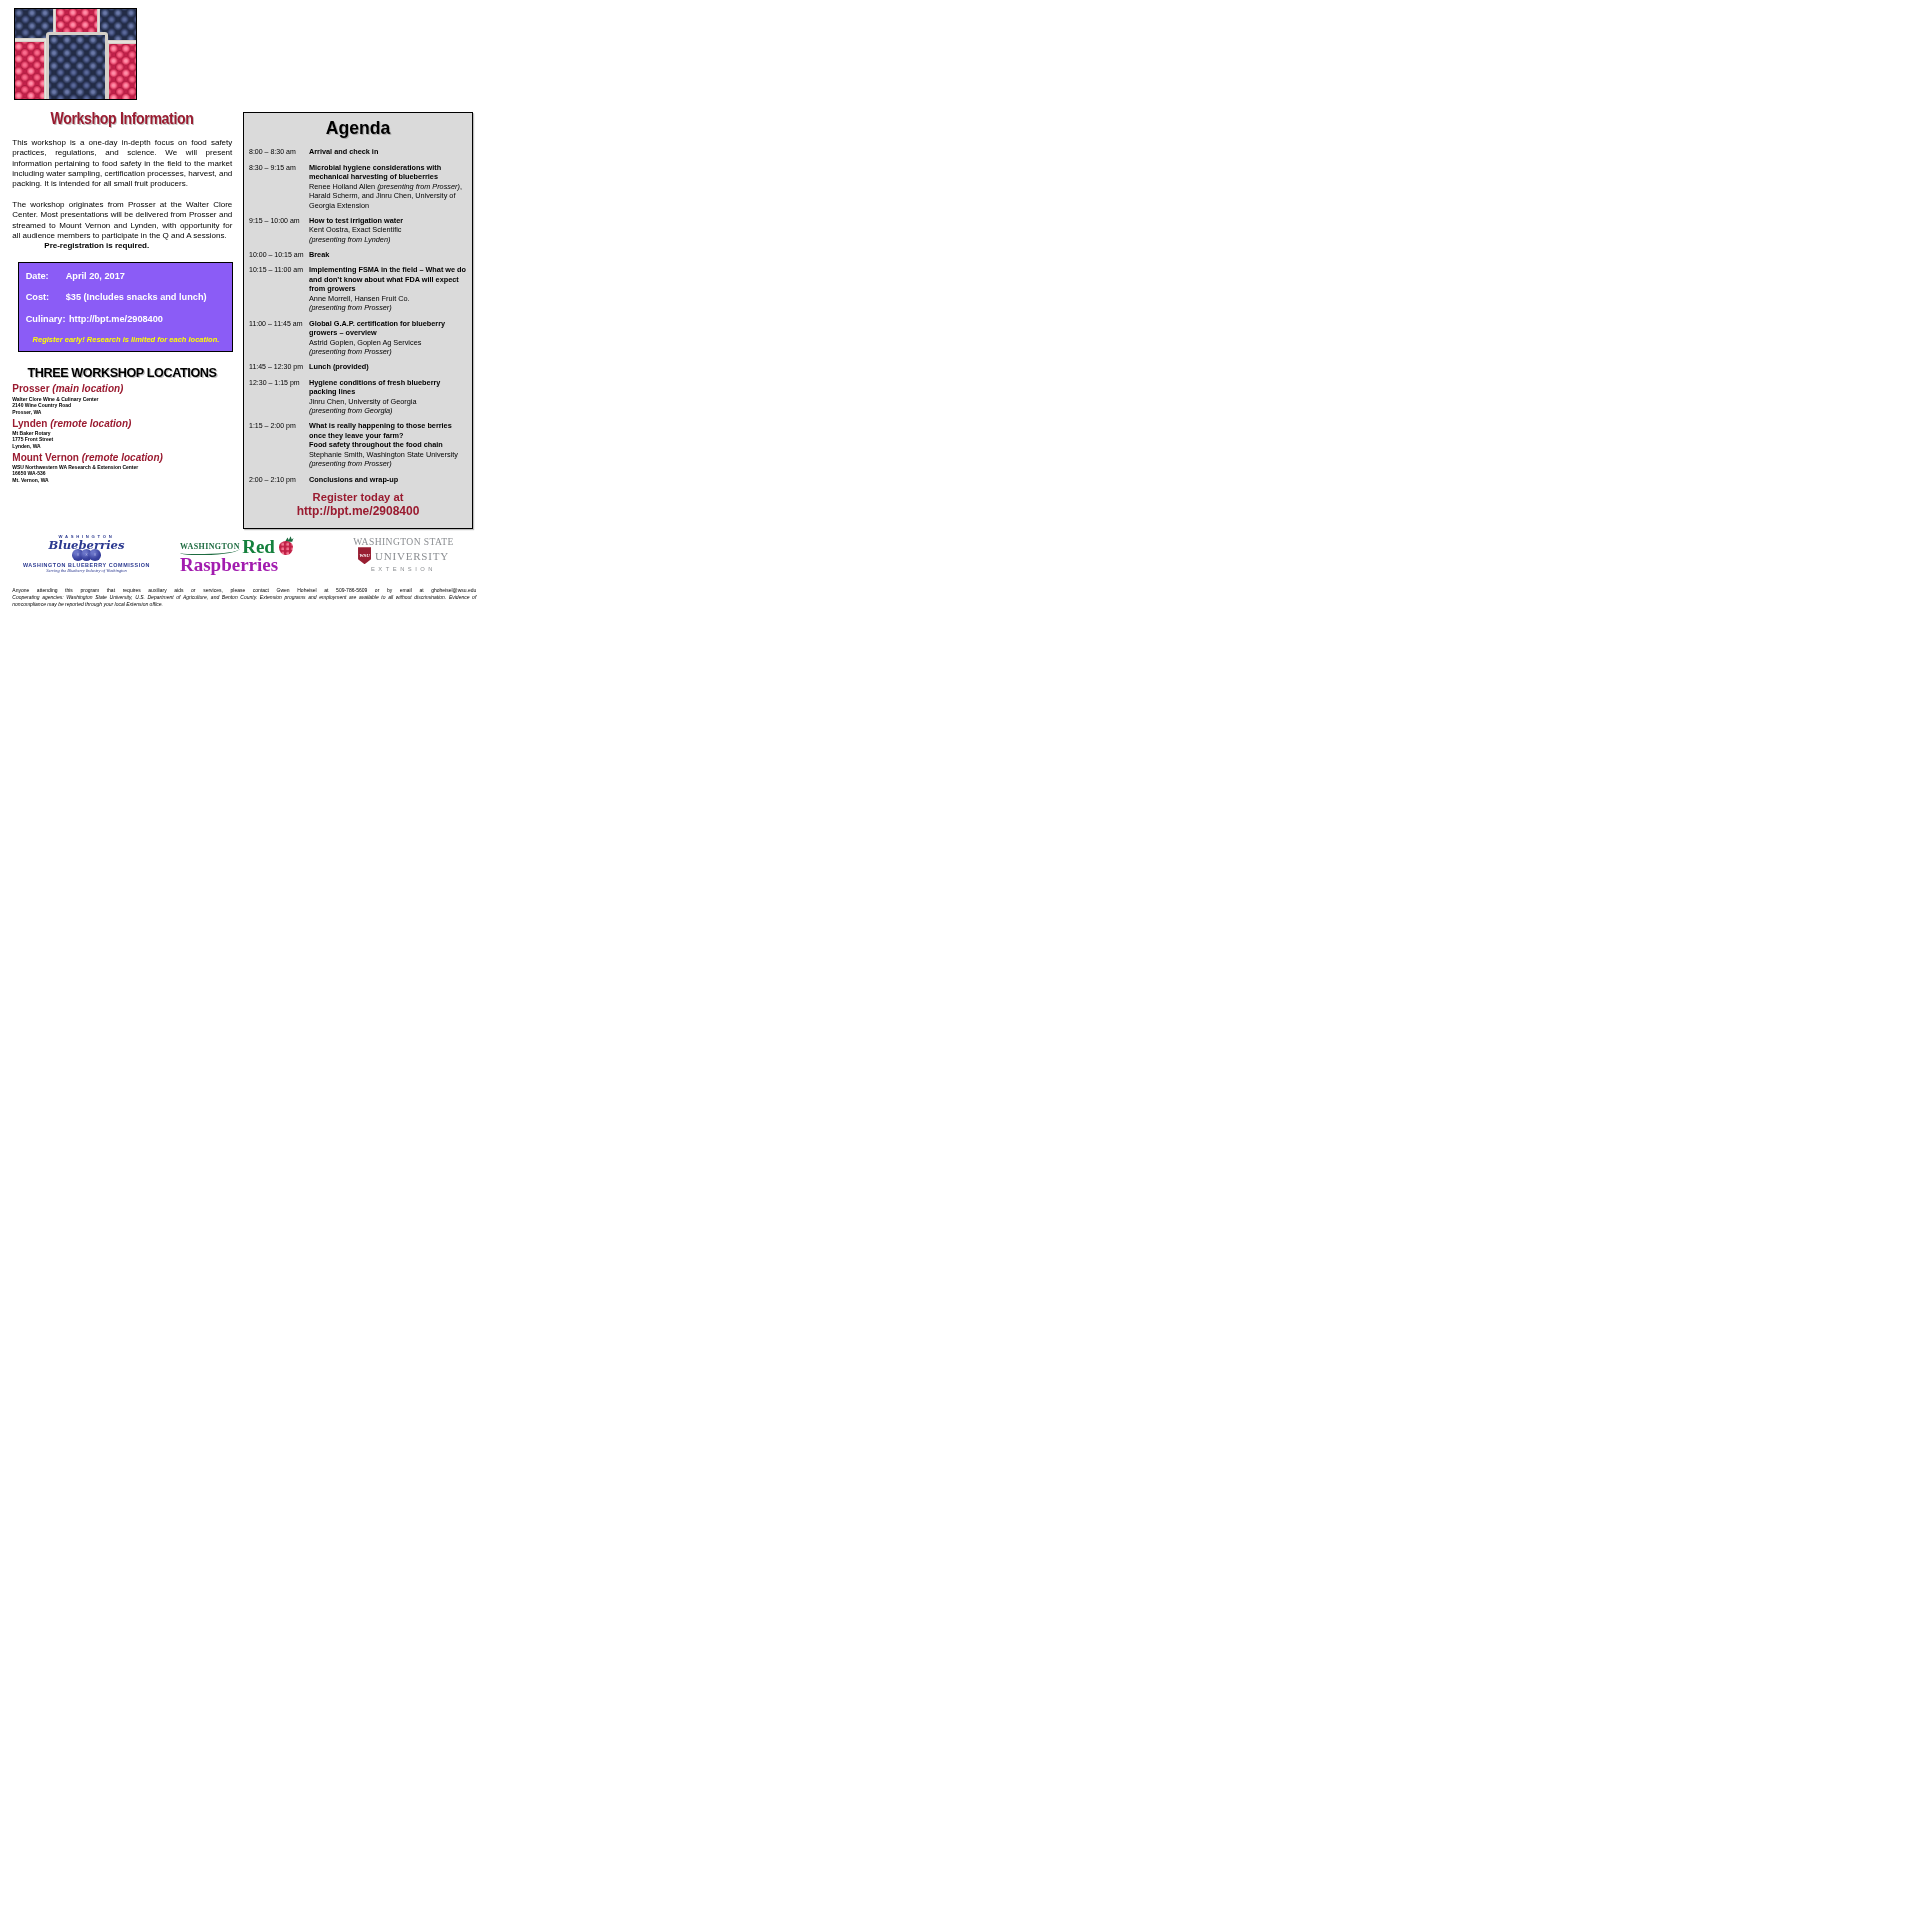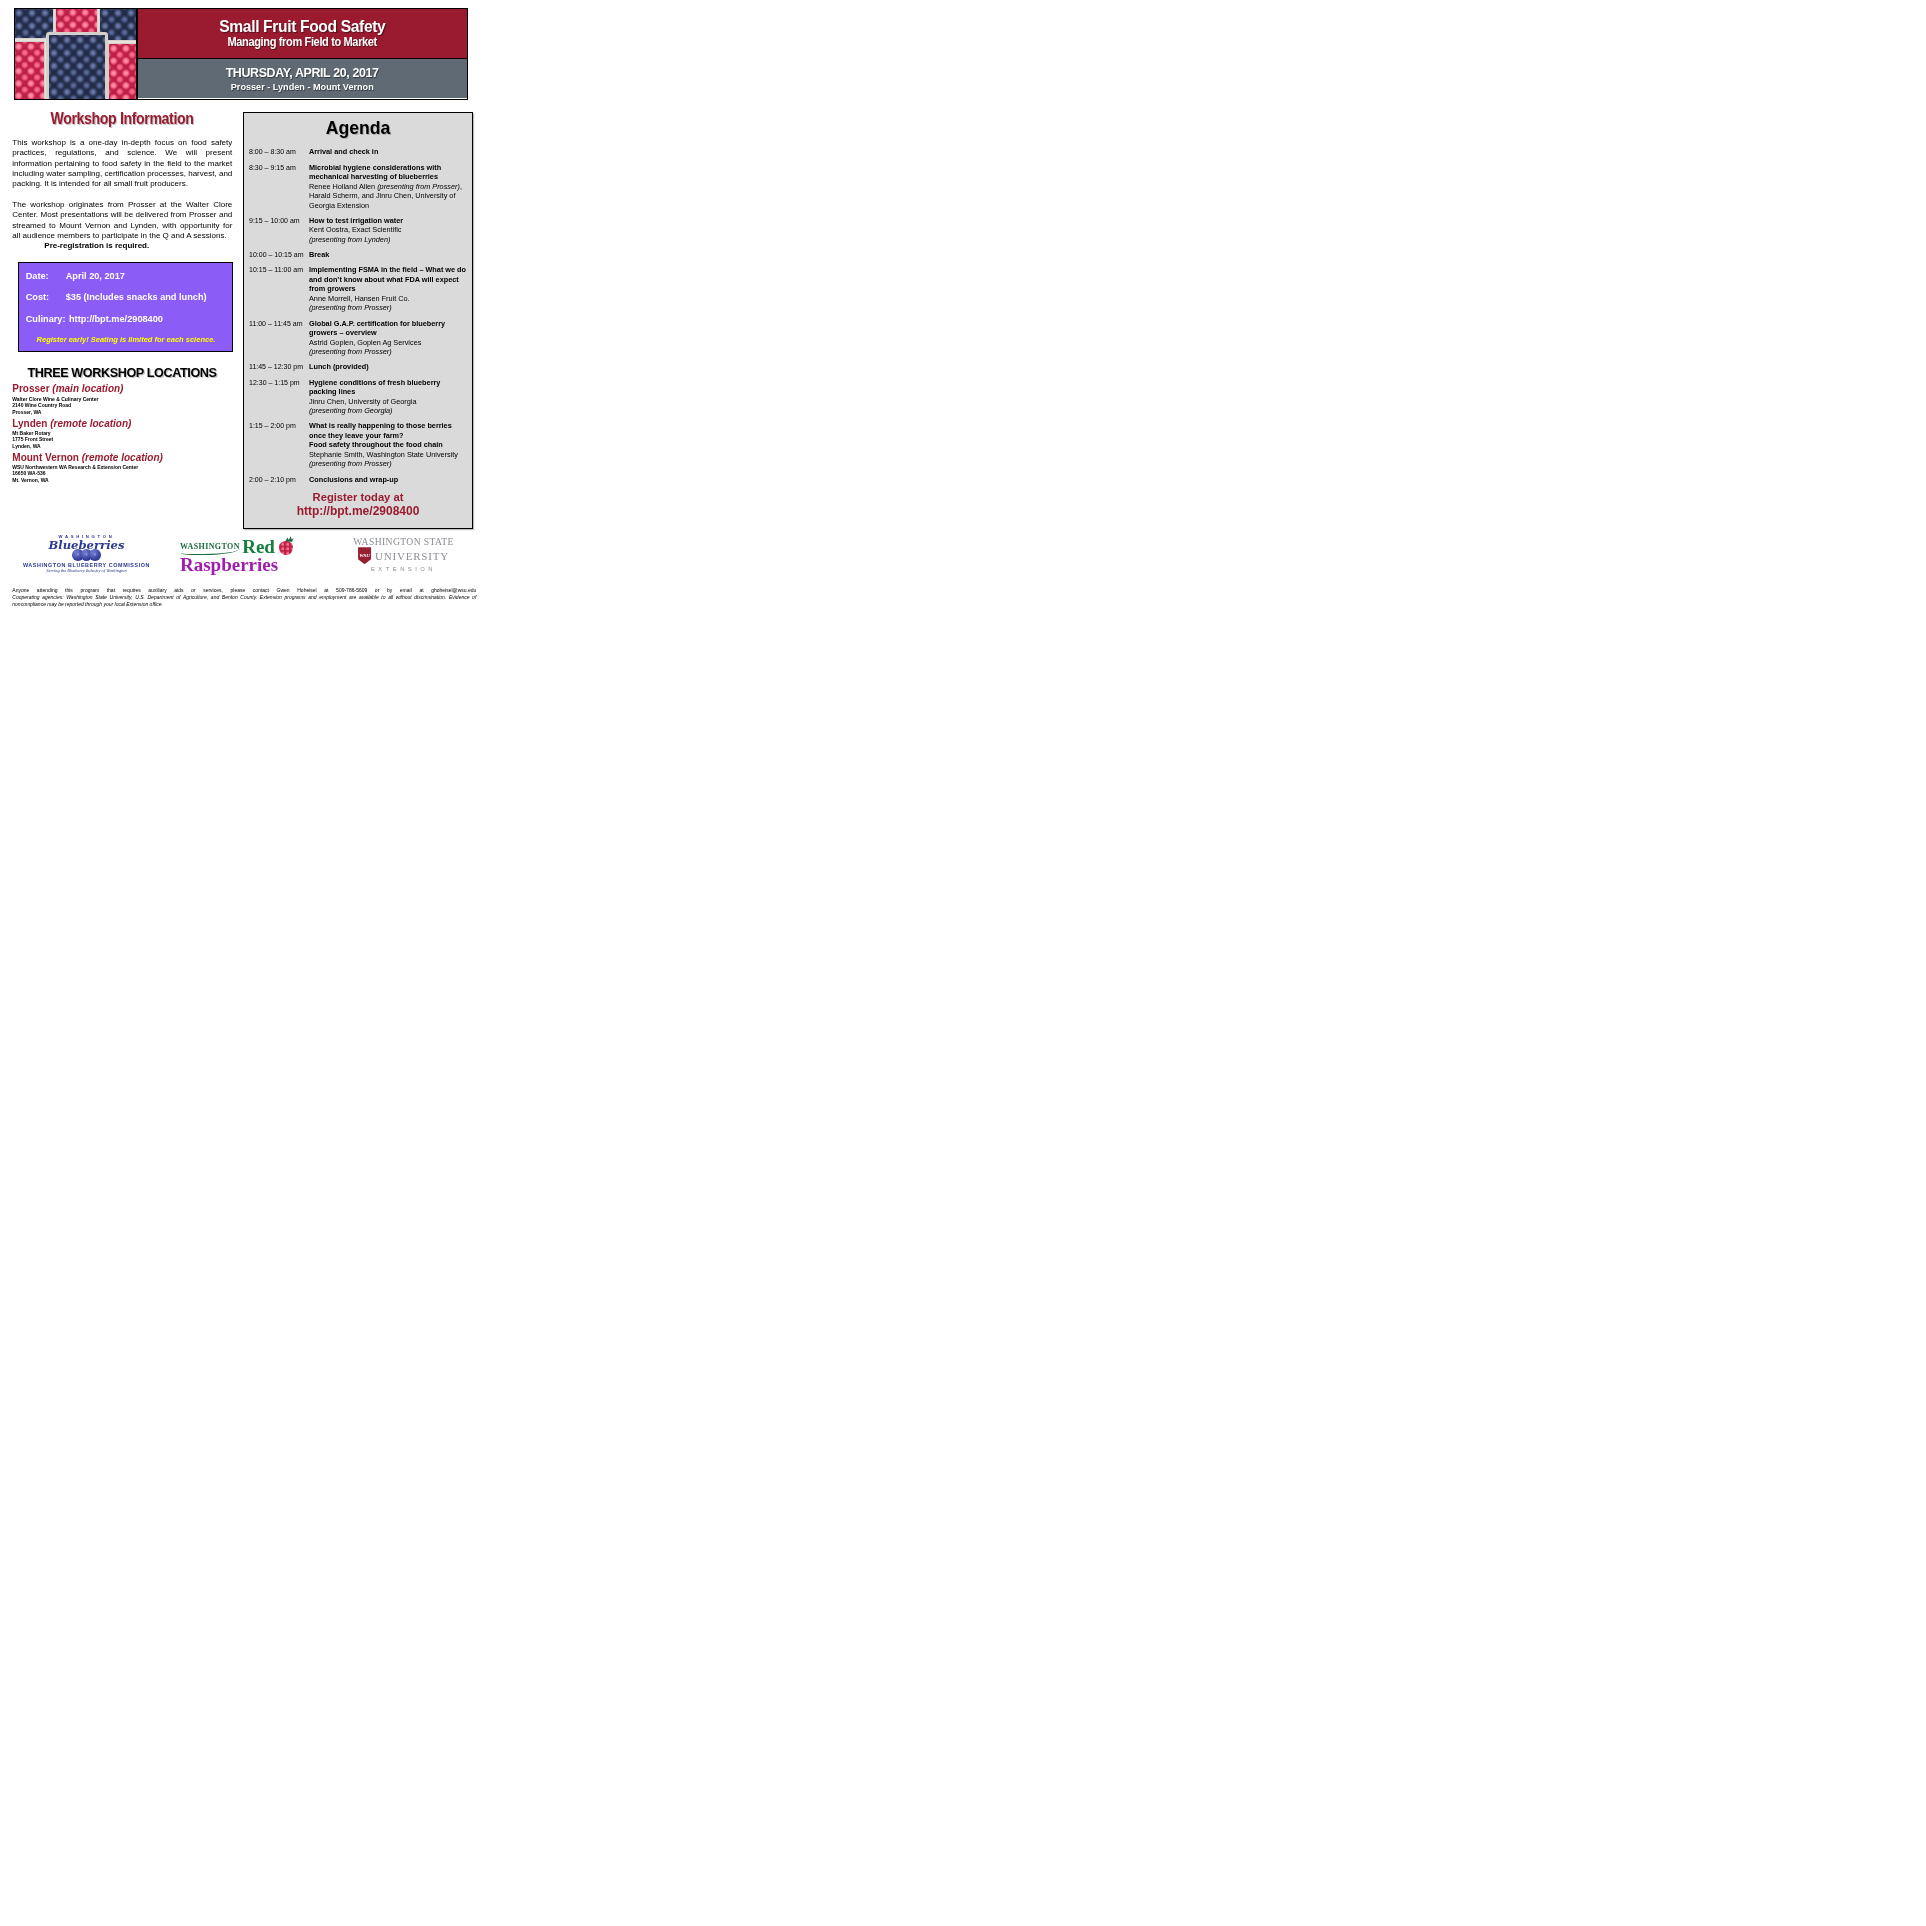--- a/index.html
+++ b/index.html
@@ -128,51 +128,41 @@
 
   <div class="photo">
     <div class="pbox box-tl blueberries"></div>
     <div class="pbox box-tc raspberries"></div>
     <div class="pbox box-tr blueberries"></div>
     <div class="pbox strip-l raspberries"></div>
     <div class="pbox carton-c blueberries"></div>
     <div class="pbox strip-r raspberries"></div>
   </div>
 
-  <div class="bars">
-    <div class="bar-red">
-      <div class="t1">Small Fruit Food Safety</div>
-      <div class="t2">Managing from Field to Market</div>
-    </div>
-    <div class="bar-gray">
-      <div class="t3">THURSDAY, APRIL 20, 2017</div>
-      <div class="t4">Prosser  -  Lynden - Mount Vernon</div>
-    </div>
-  </div>
 
   <div class="leftcol">
     <div class="h-info">Workshop Information</div>
     <p class="para">This workshop is a one-day in-depth focus on food safety practices, regulations, and science.  We will present information pertaining to food safety in the field to the market including water sampling, certification processes, harvest, and packing. It is intended for all small fruit producers.</p>
     <p class="para"><span>The workshop originates from Prosser at the Walter Clore Center. Most presentations will be delivered from Prosser and streamed to Mount Vernon and Lynden, with opportunity for all audience members to participate in the Q and A sessions.</span><br>
       <span class="prereg">Pre-registration is required.</span></p>
 
     <div class="redbox">
       <div class="rb-row">
         <span class="rb-label">Date:</span>
         <span>April 20, 2017</span>
       </div>
       <div class="rb-row">
         <span class="rb-label">Cost:</span>
         <span>$35 (Includes snacks and lunch)</span>
       </div>
       <div class="rb-row">
         <span style="margin-right:3.5px">Culinary:</span>
         <span>http://bpt.me/2908400</span>
       </div>
-      <div class="rb-note">Register early!  Seating is limited for each science.</div>
+      <div class="rb-note">Register early!  Research is limited for each location.</div>
     </div>
 
     <div class="h-locs">THREE WORKSHOP LOCATIONS</div>
     <div>
         <div class="loc">
           <div class="loc-head"><span class="loc-city">Prosser </span><span class="loc-type">(main location)</span></div>
           <div class="loc-line">Walter Clore Wine &amp; Culinary Center</div>
           <div class="loc-line">2140 Wine Country Road</div>
           <div class="loc-line">Prosser, WA</div>
         </div>

